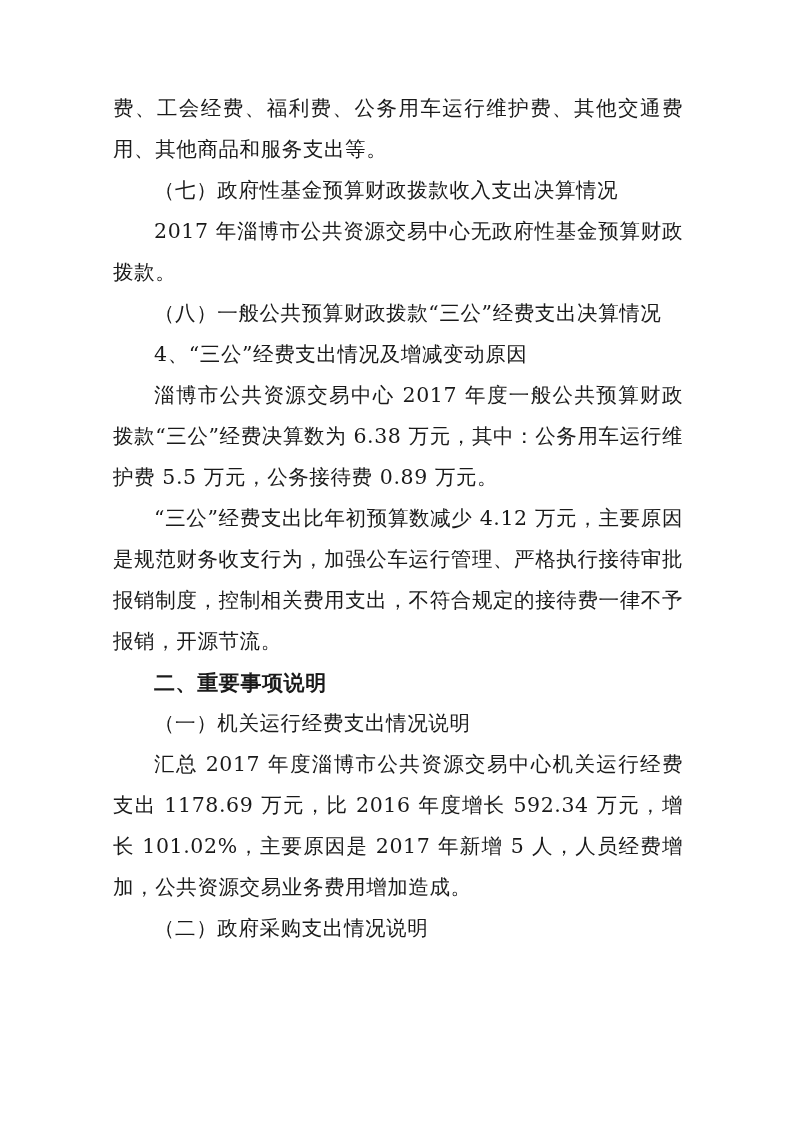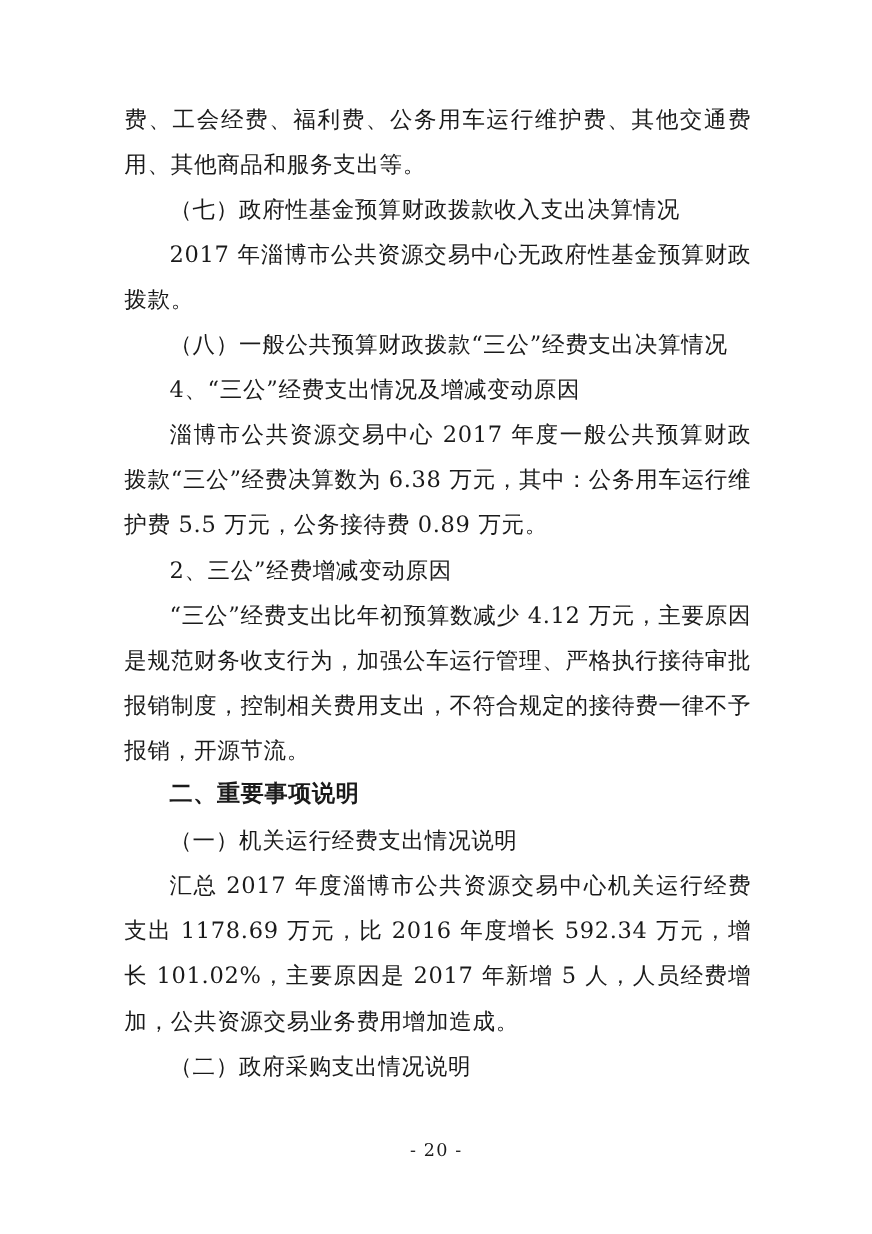--- a/index.html
+++ b/index.html
@@ -40,21 +40,21 @@
   .indent {
     text-indent: 41px;
   }
   .heading {
     font-size: 21px;
     line-height: 41px;
     letter-spacing: 0.6px;
     font-weight: bold;
     text-indent: 41px;
     margin: 0;
-    font-family: Liberation Mono, monospace;
+    font-family: Liberation Sans, sans-serif;
   }
   .footer {
     position: absolute;
     left: 0;
     top: 1036px;
     width: 793px;
     text-align: center;
     font-size: 16px;
     letter-spacing: 1px;
     color: #1a1a1a;
@@ -65,21 +65,19 @@
 <body>
 
 <div class="page">
   <div class="content">
     <p class="para">费、工会经费、福利费、公务用车运行维护费、其他交通费用、其他商品和服务支出等。</p>
     <p class="para indent">（七）政府性基金预算财政拨款收入支出决算情况</p>
     <p class="para indent">2017 年淄博市公共资源交易中心无政府性基金预算财政拨款。</p>
     <p class="para indent">（八）一般公共预算财政拨款“三公”经费支出决算情况</p>
     <p class="para indent">4、“三公”经费支出情况及增减变动原因</p>
     <p class="para indent">淄博市公共资源交易中心 2017 年度一般公共预算财政拨款“三公”经费决算数为 6.38 万元，其中：公务用车运行维护费 5.5 万元，公务接待费 0.89 万元。</p>
-    <p class="para indent">2、三公”经费增减变动原因</p>
     <p class="para indent">“三公”经费支出比年初预算数减少 4.12 万元，主要原因是规范财务收支行为，加强公车运行管理、严格执行接待审批报销制度，控制相关费用支出，不符合规定的接待费一律不予报销，开源节流。</p>
     <p class="heading">二、重要事项说明</p>
     <p class="para indent">（一）机关运行经费支出情况说明</p>
     <p class="para indent">汇总 2017 年度淄博市公共资源交易中心机关运行经费支出 1178.69 万元，比 2016 年度增长 592.34 万元，增长 101.02%，主要原因是 2017 年新增 5 人，人员经费增加，公共资源交易业务费用增加造成。</p>
     <p class="para indent">（二）政府采购支出情况说明</p>
   </div>
-  <div class="footer">- 20 -</div>
 </div>
 
 </body></html>

